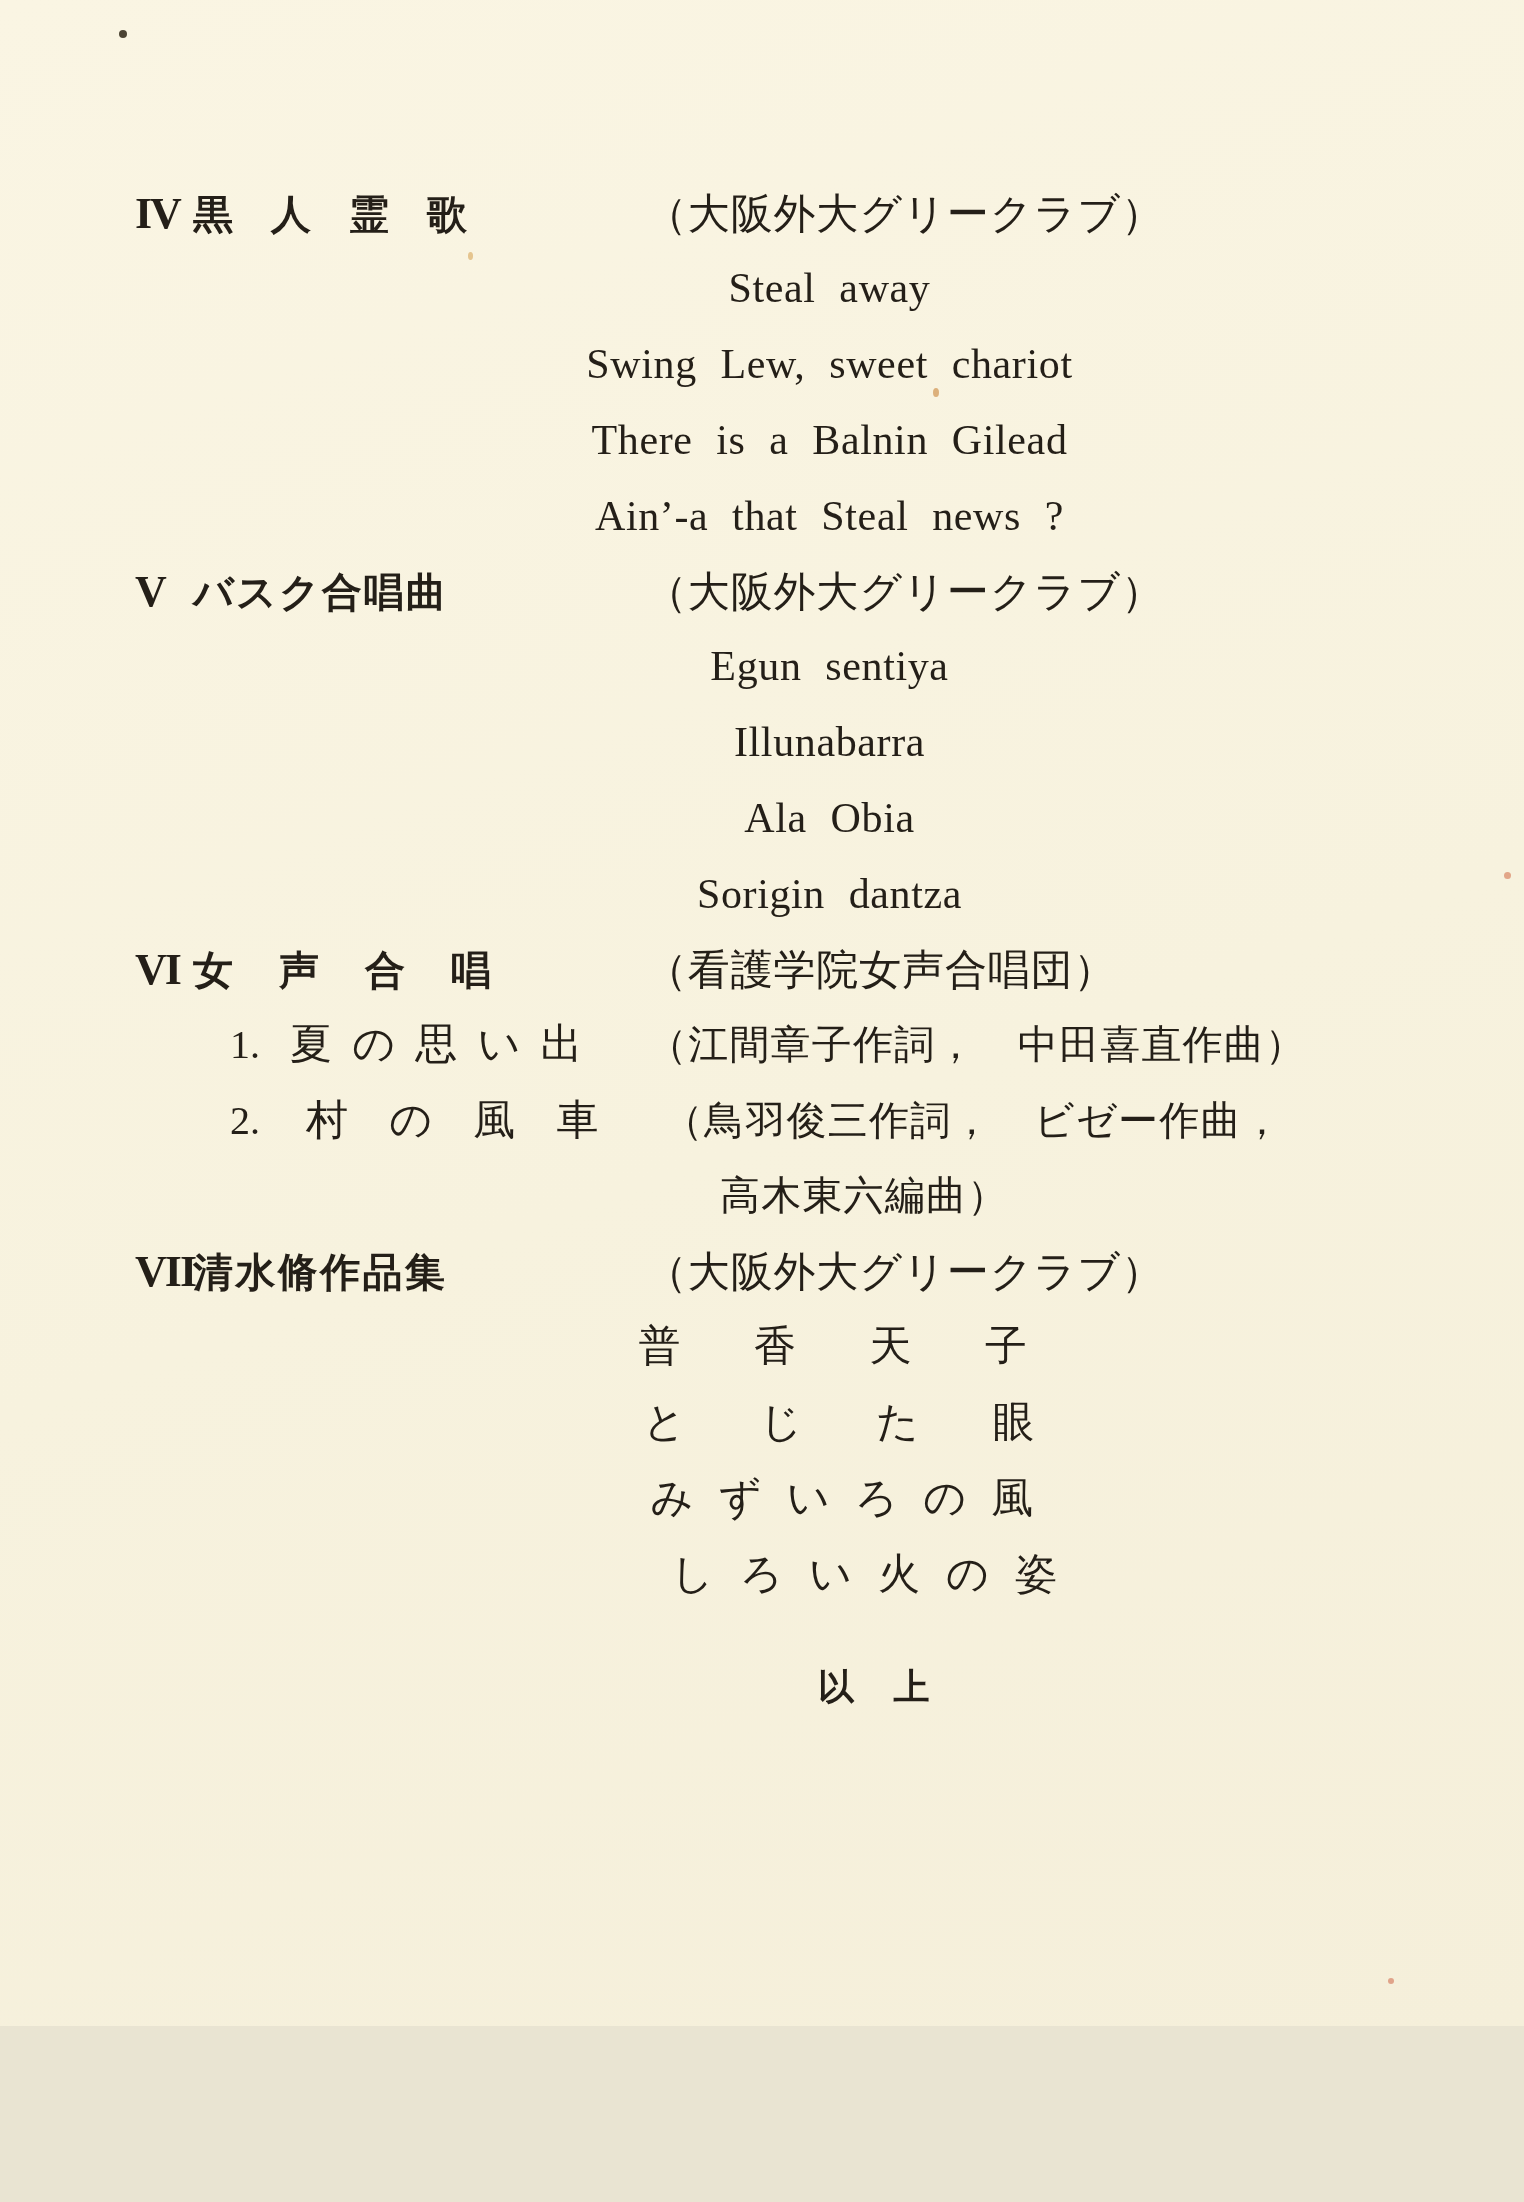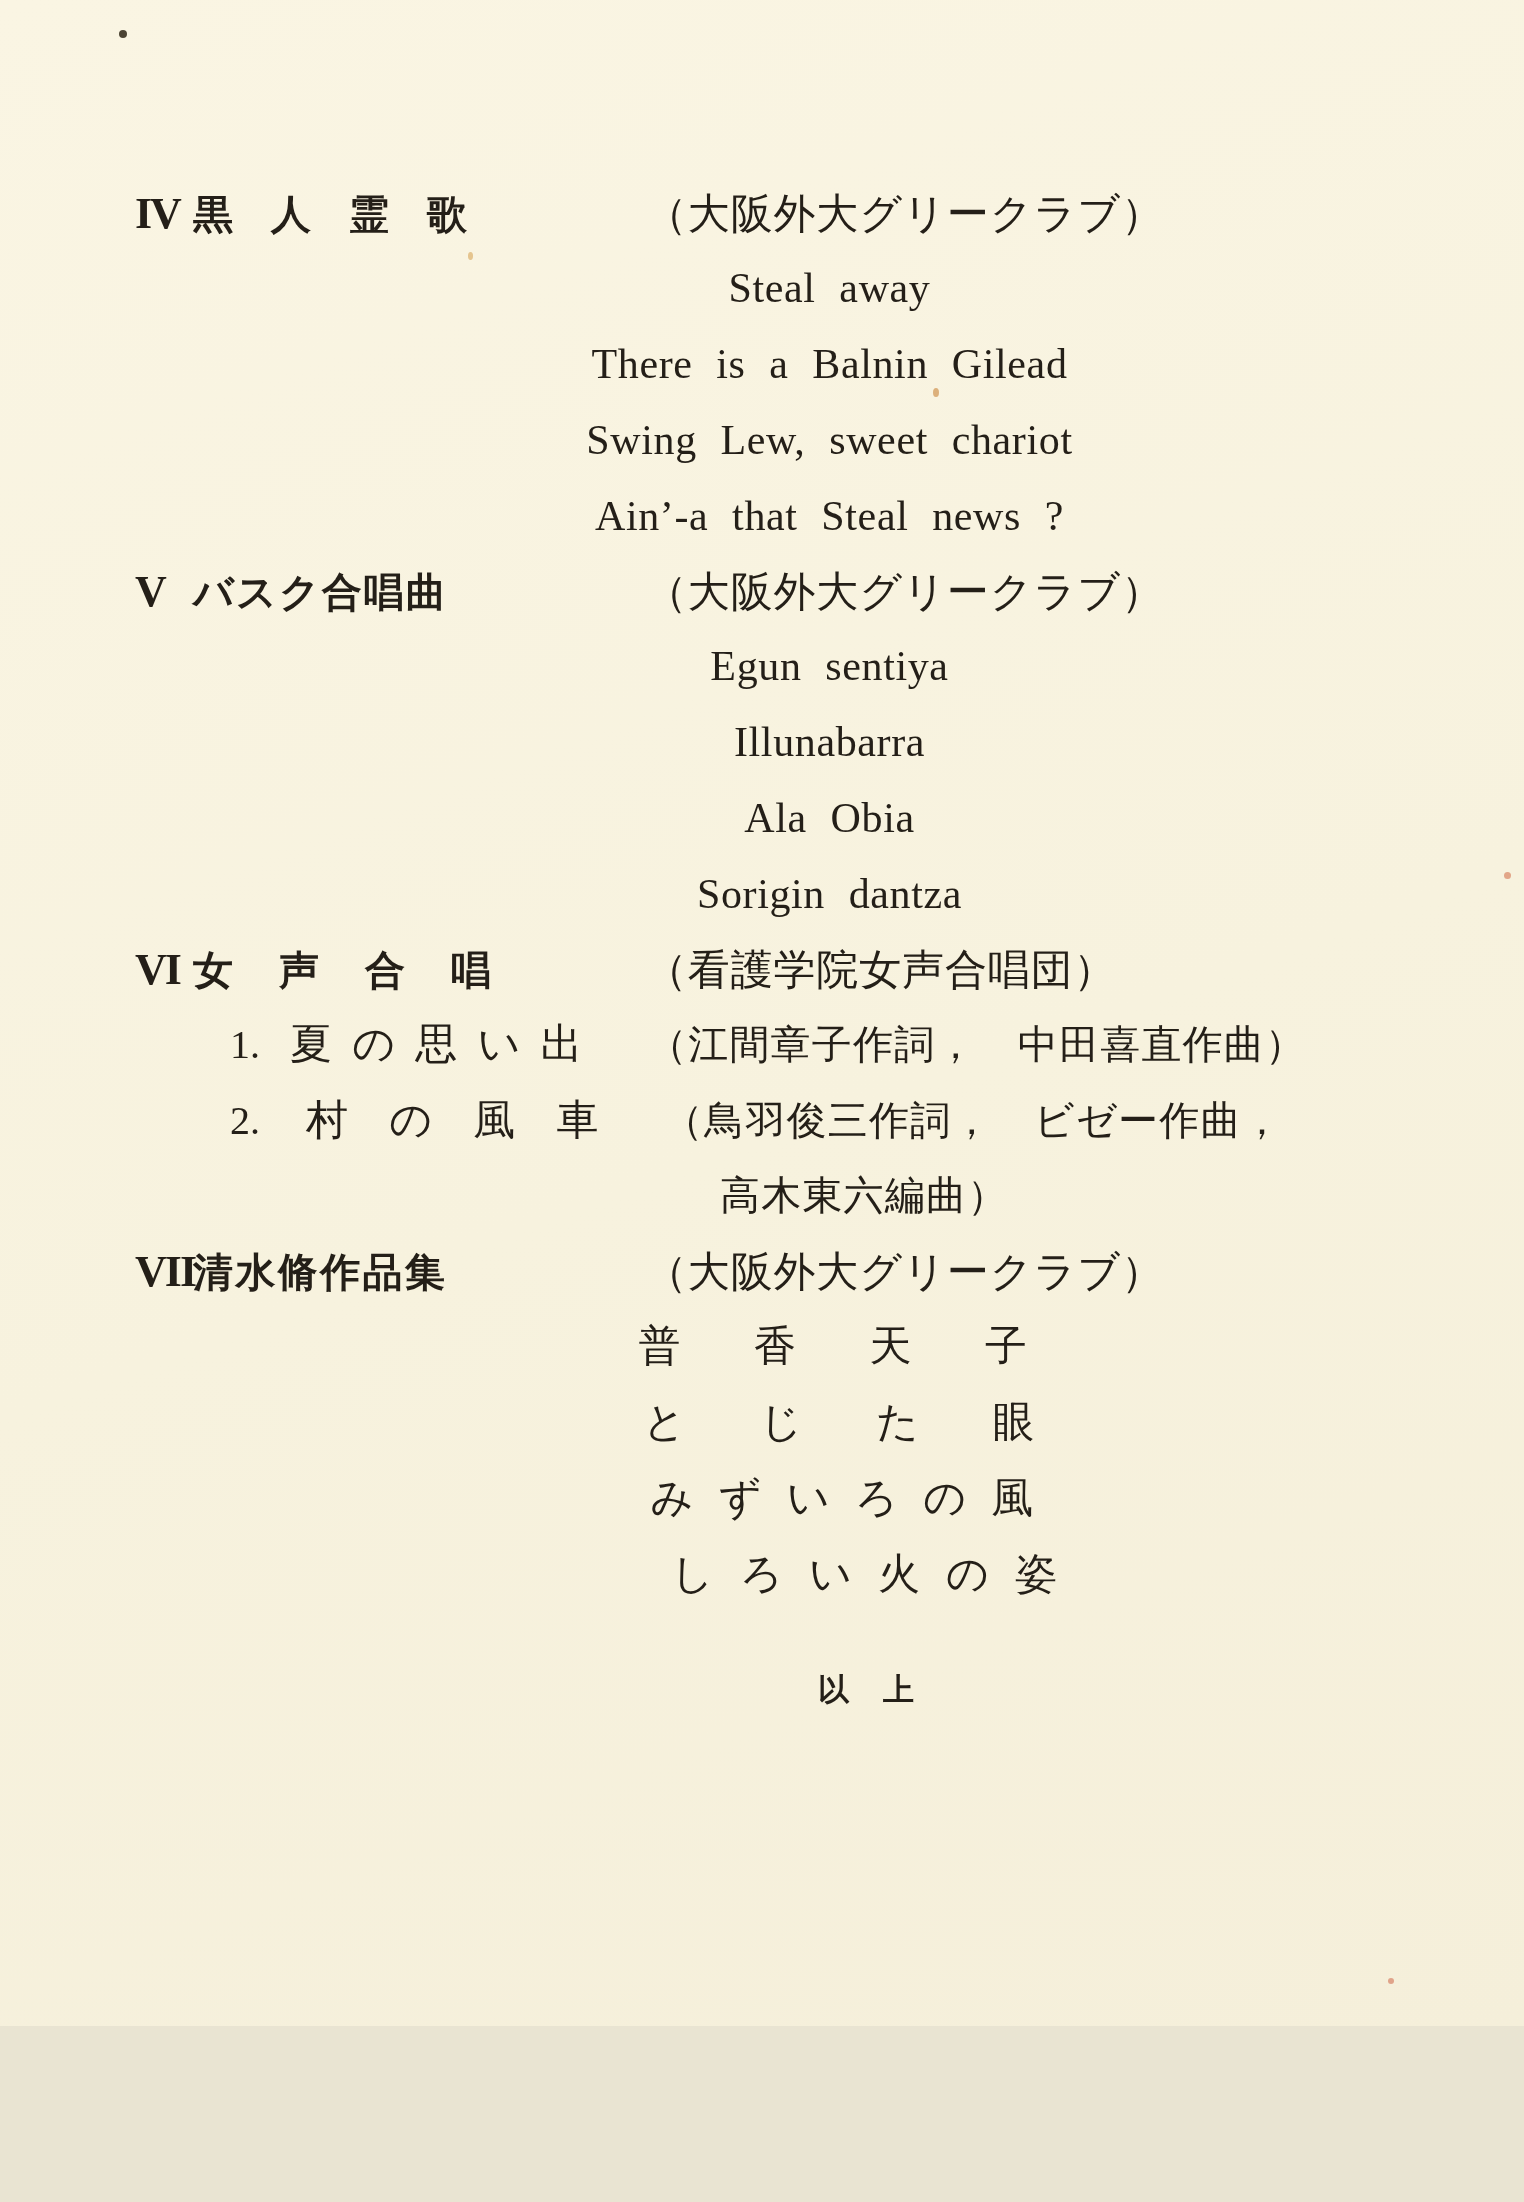--- a/index.html
+++ b/index.html
@@ -52,44 +52,44 @@
 
   
   .jp7 li { font-size:42px; }
   .jp7 li:nth-child(1) { margin-left:140px; letter-spacing:1.75em; }
   .jp7 li:nth-child(2) { margin-left:152px; letter-spacing:1.75em; }
   .jp7 li:nth-child(3) { margin-left:110px; letter-spacing:0.60em; }
   .jp7 li:nth-child(4) { margin-left:155px; letter-spacing:0.62em; }
 
   .closing {
     margin-top:58px; margin-left:683px;
-    font-size:31px; font-weight:bold; letter-spacing:0.05em;
-    height:60px; line-height:60px;
+    font-size:36px; font-weight:bold; letter-spacing:0.05em;
+    height:60px; line-height:60px;font-family:Liberation Mono, monospace;
   }
 </style>
 </head>
 <body>
 
 <div class="page">
   <span class="speck speck-a"></span>
   <span class="speck speck-b"></span>
   <span class="speck speck-c"></span>
   <span class="speck speck-d"></span>
   <span class="speck speck-e"></span>
 
   <section class="prog-section">
     <div class="heading">
       <span class="numeral">IV</span>
       <span class="title t4">黒人霊歌</span>
       <span class="affil">（大阪外大グリークラブ）</span>
     </div>
     <ul class="songs en">
       <li>Steal away</li>
+      <li>Swing Lew, sweet chariot</li>
       <li>There is a Balnin Gilead</li>
-      <li>Swing Lew, sweet chariot</li>
       <li>Ain’-a that Steal news ?</li>
     </ul>
   </section>
 
   <section class="prog-section">
     <div class="heading">
       <span class="numeral">V</span>
       <span class="title t5">バスク合唱曲</span>
       <span class="affil">（大阪外大グリークラブ）</span>
     </div>

